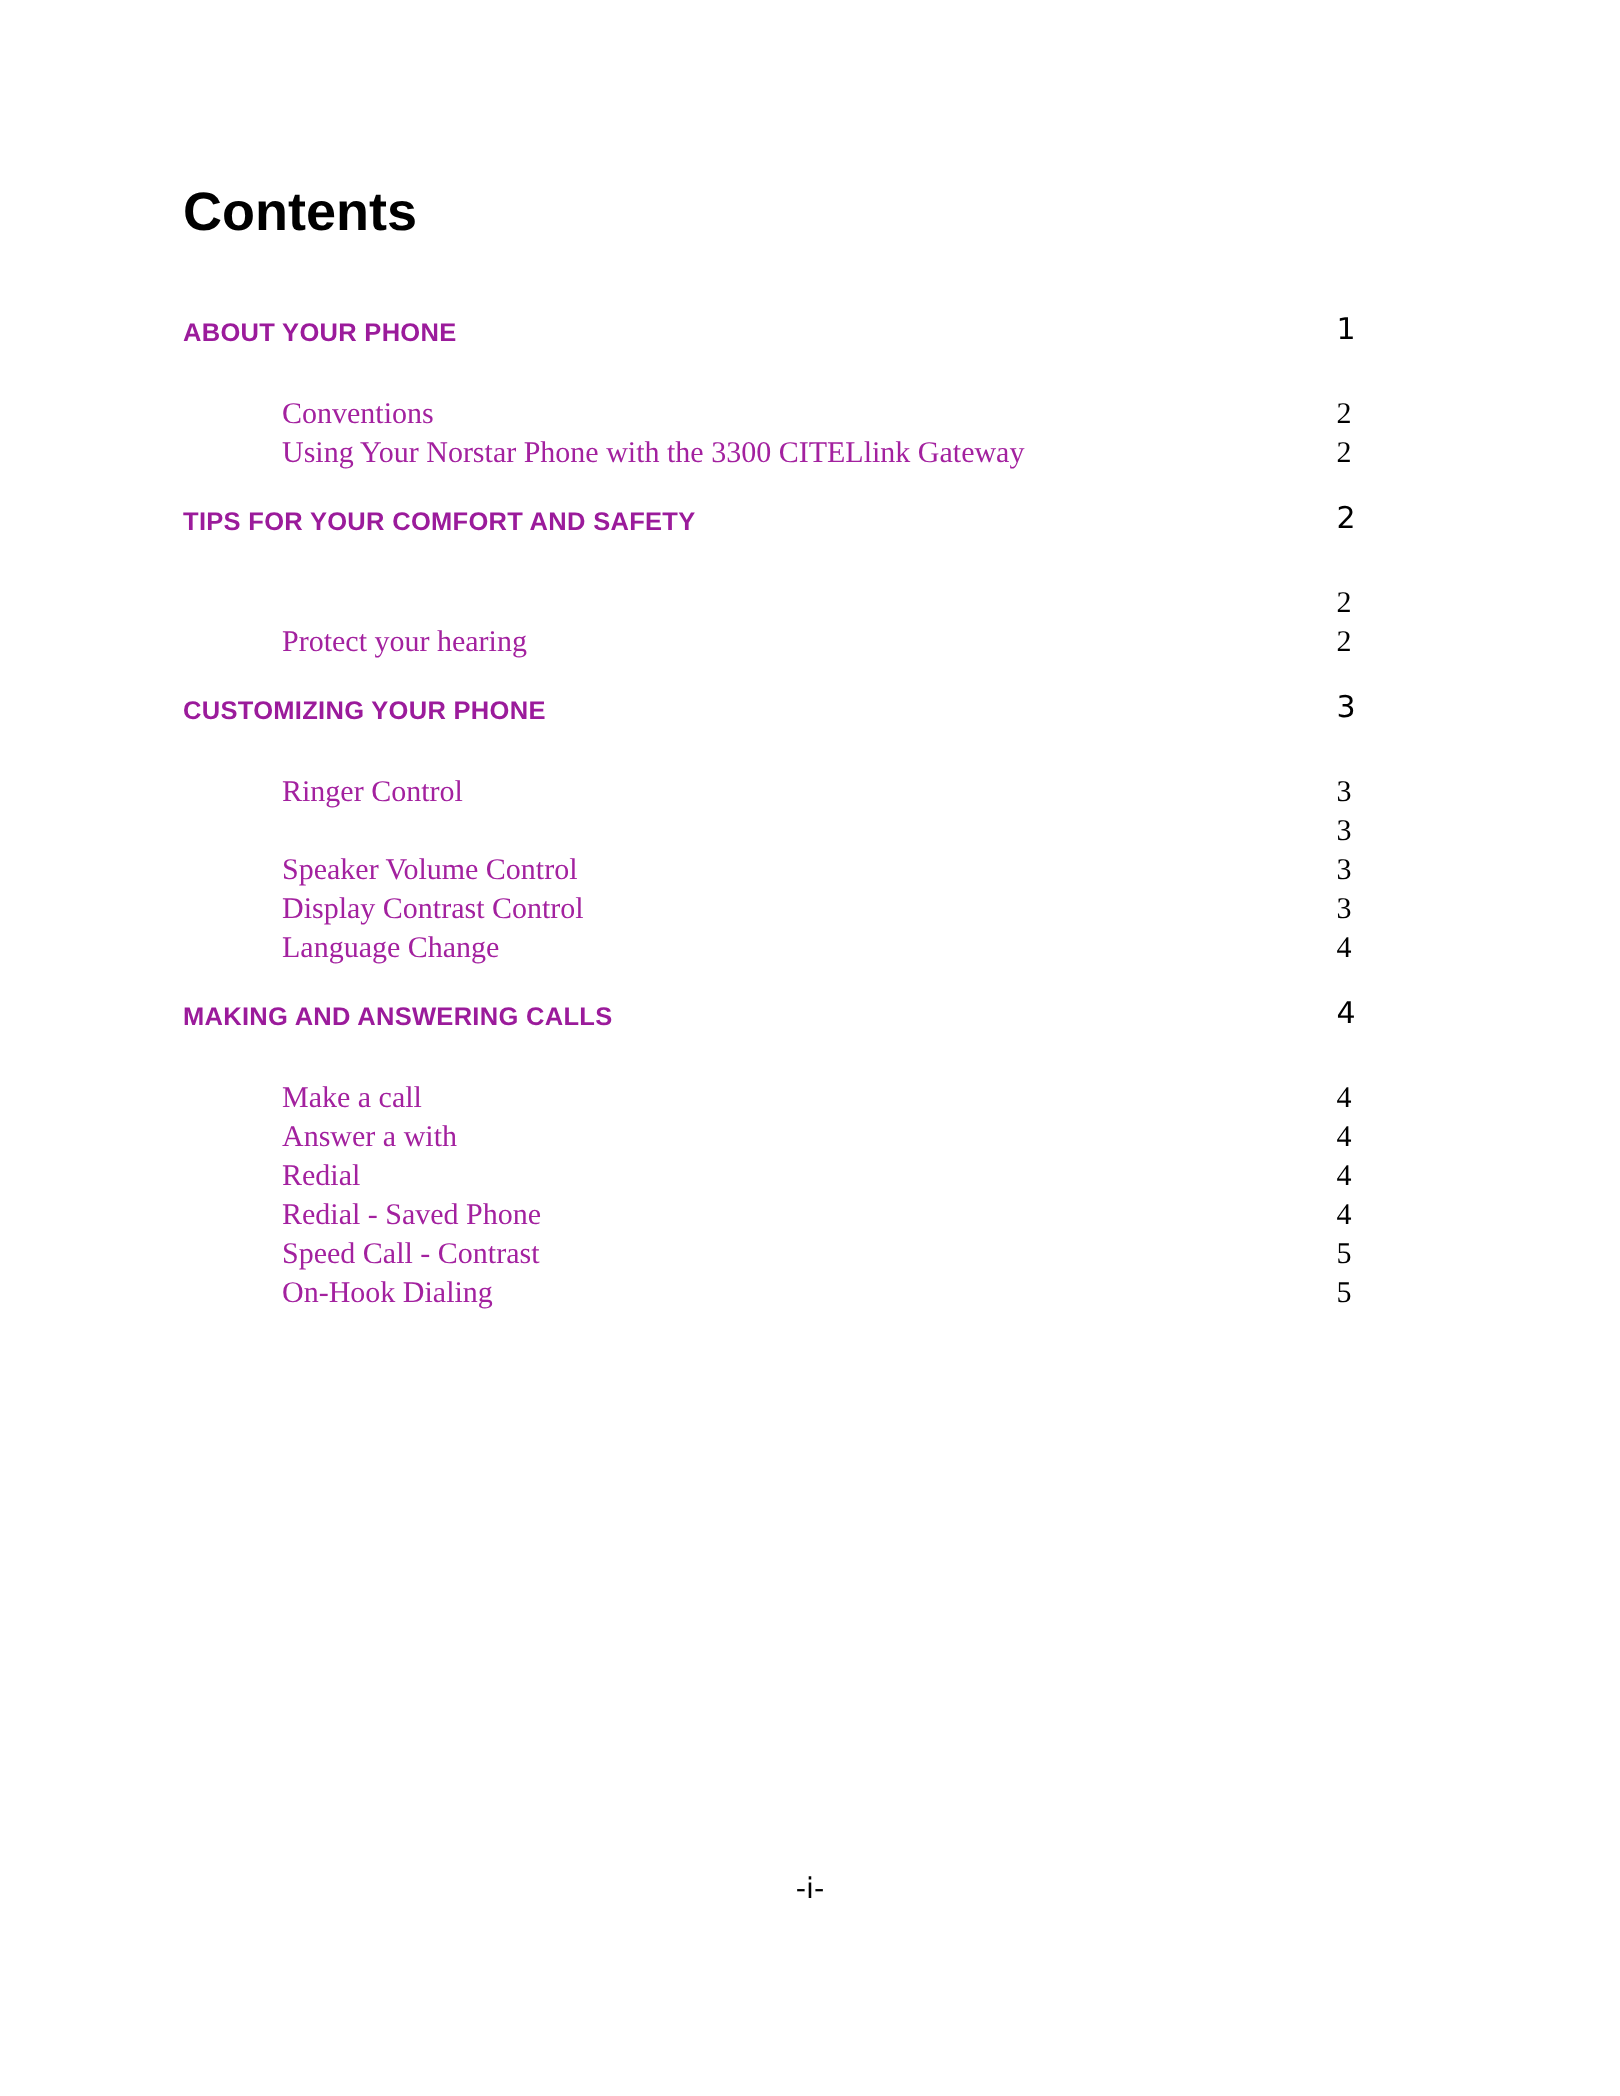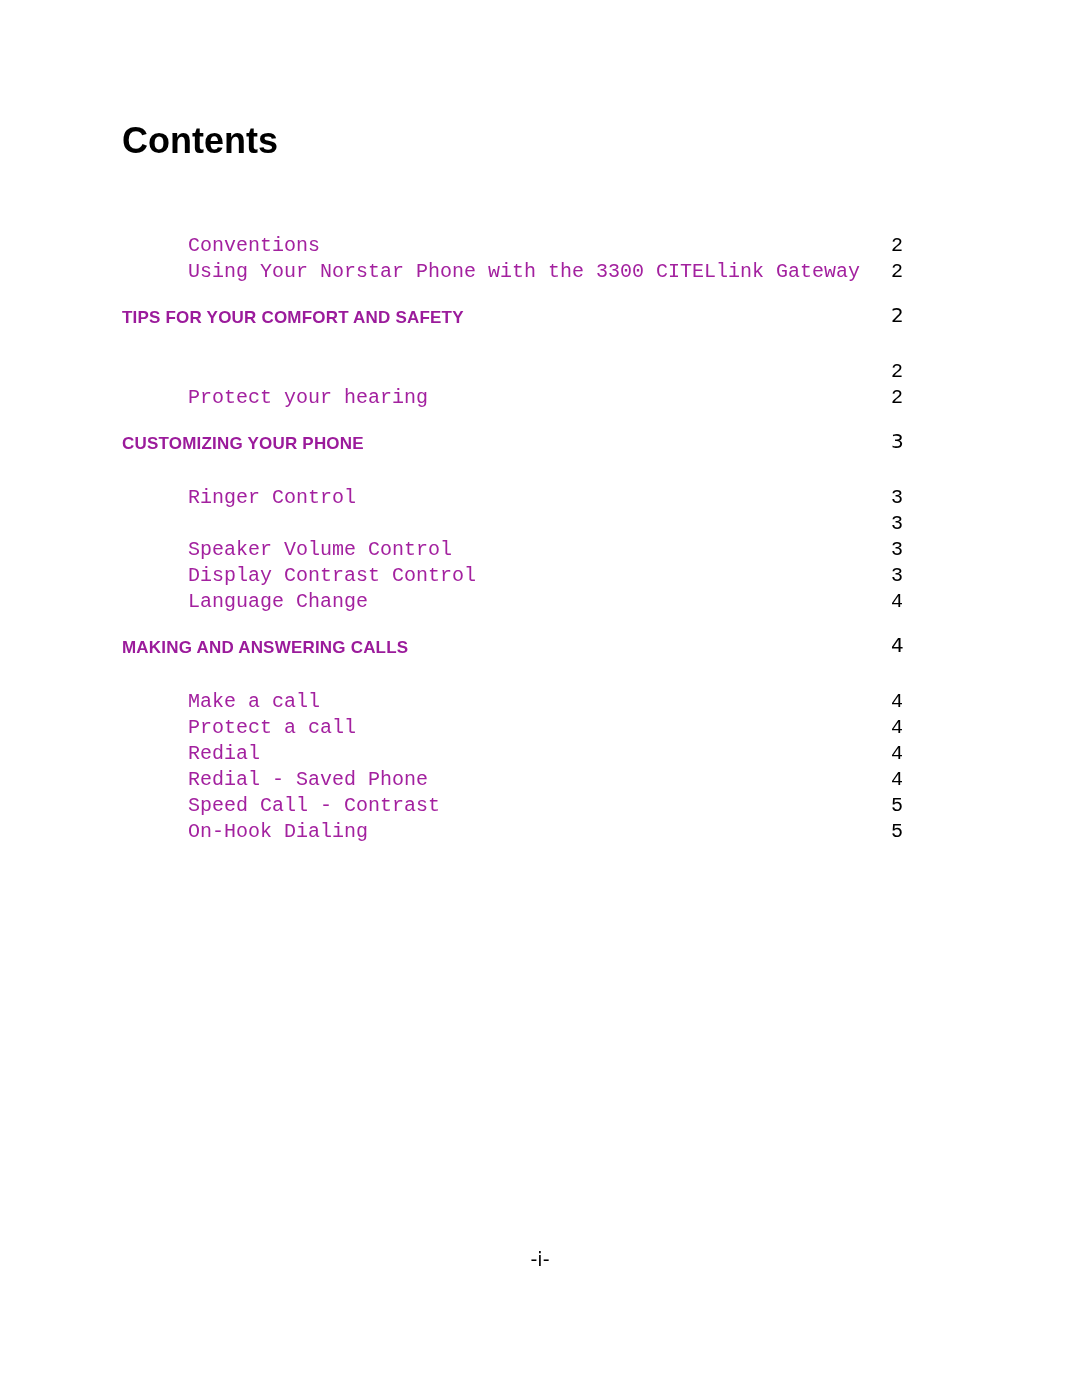--- a/index.html
+++ b/index.html
@@ -61,21 +61,21 @@
     line-height: 20px;
   }
   .level1 .page-no {
     font-family: "DejaVu Sans", sans-serif;
     font-weight: normal;
     font-size: 20px;
     color: #000000;
     top: -3px;
   }
   .level2 {
-    font-family: Liberation Mono, monospace;
+    font-family: Liberation Serif, serif;
     font-size: 20px;
     color: #a3219f;
     height: 26px;
     line-height: 24px;
     padding-left: 66px;
   }
   .level2 .page-no {
     font-size: 20px;
     color: #000000;
   }
@@ -95,20 +95,24 @@
 </style>
 </head>
 <body>
 
 <div class="page">
 
   <div class="title">Contents</div>
 
   <div class="toc">
 
+    <div class="toc-row level1">
+      <span class="label">ABOUT YOUR PHONE</span>
+      <span class="page-no">1</span>
+    </div>
     <div class="gap-before"></div>
     <div class="toc-row level2">
       <span class="label">Conventions</span>
       <span class="page-no">2</span>
     </div>
     <div class="toc-row level2">
       <span class="label">Using Your Norstar Phone with the 3300 CITELlink Gateway</span>
       <span class="page-no">2</span>
     </div>
     <div class="gap-before"></div>
@@ -156,21 +160,21 @@
     <div class="toc-row level1">
       <span class="label">MAKING AND ANSWERING CALLS</span>
       <span class="page-no">4</span>
     </div>
     <div class="gap-before"></div>
     <div class="toc-row level2">
       <span class="label">Make a call</span>
       <span class="page-no">4</span>
     </div>
     <div class="toc-row level2">
-      <span class="label">Protect a call</span>
+      <span class="label">Answer a with</span>
       <span class="page-no">4</span>
     </div>
     <div class="toc-row level2">
       <span class="label">Redial</span>
       <span class="page-no">4</span>
     </div>
     <div class="toc-row level2">
       <span class="label">Redial - Saved Phone</span>
       <span class="page-no">4</span>
     </div>

